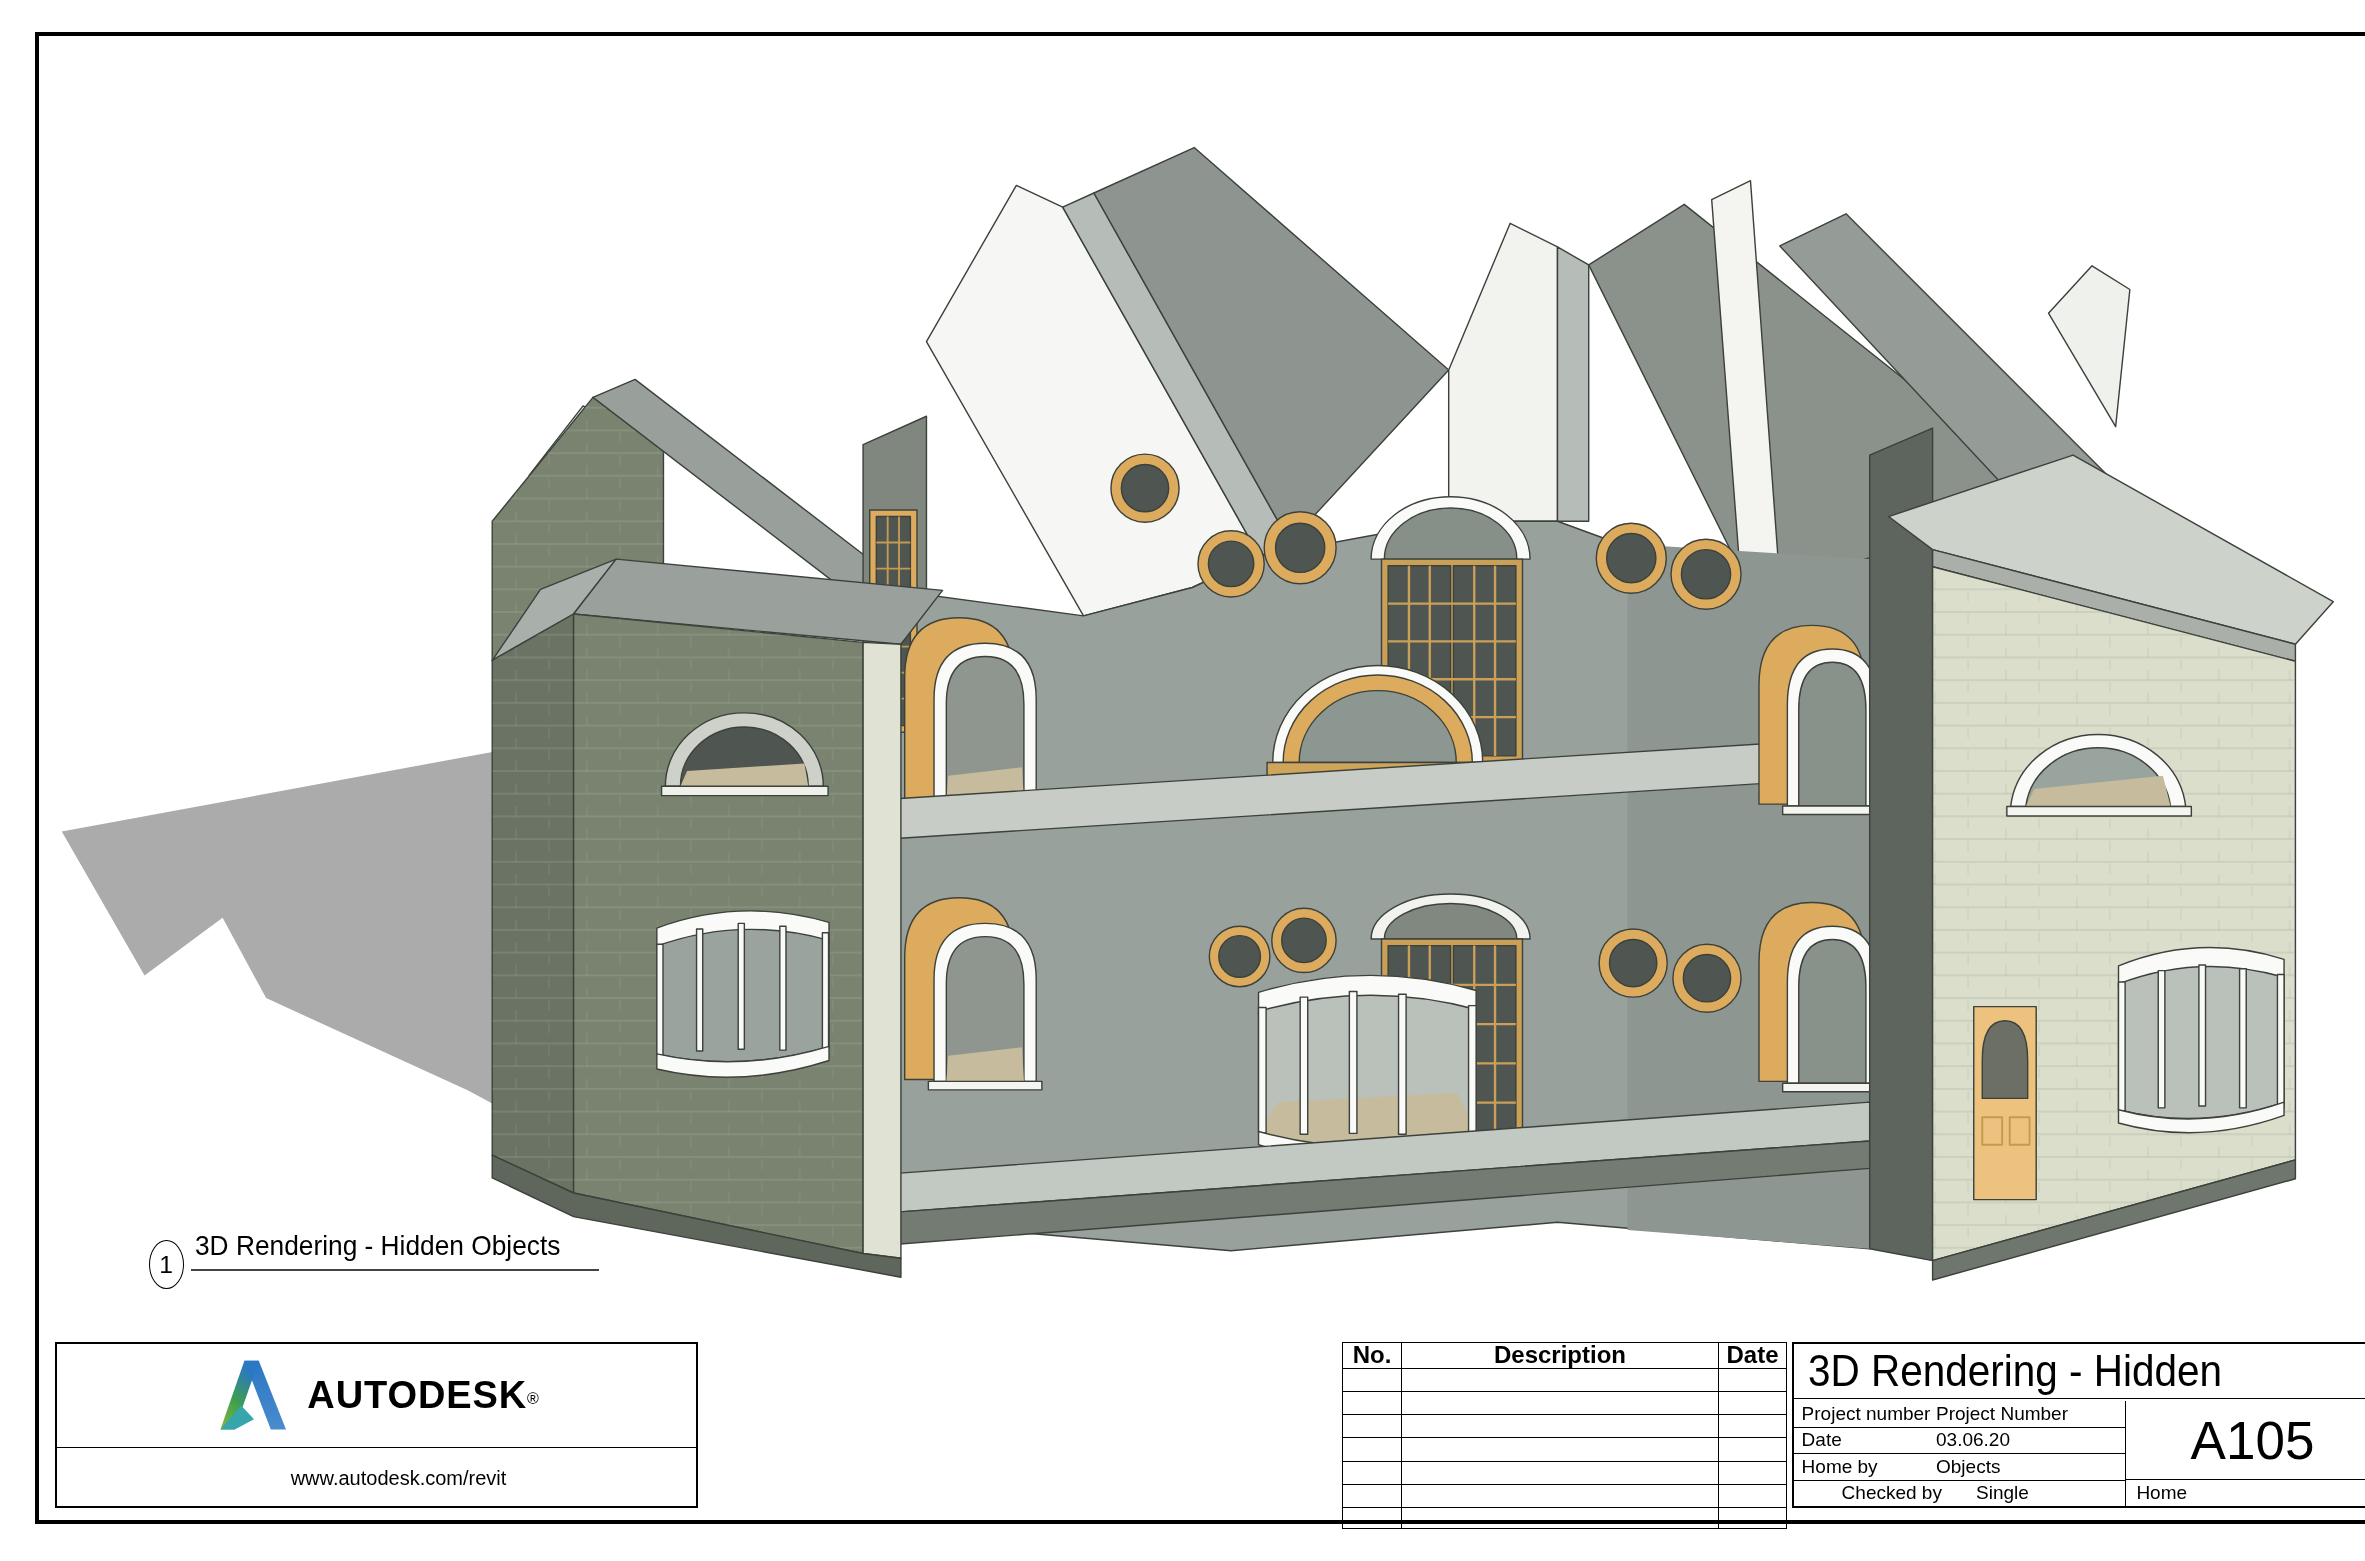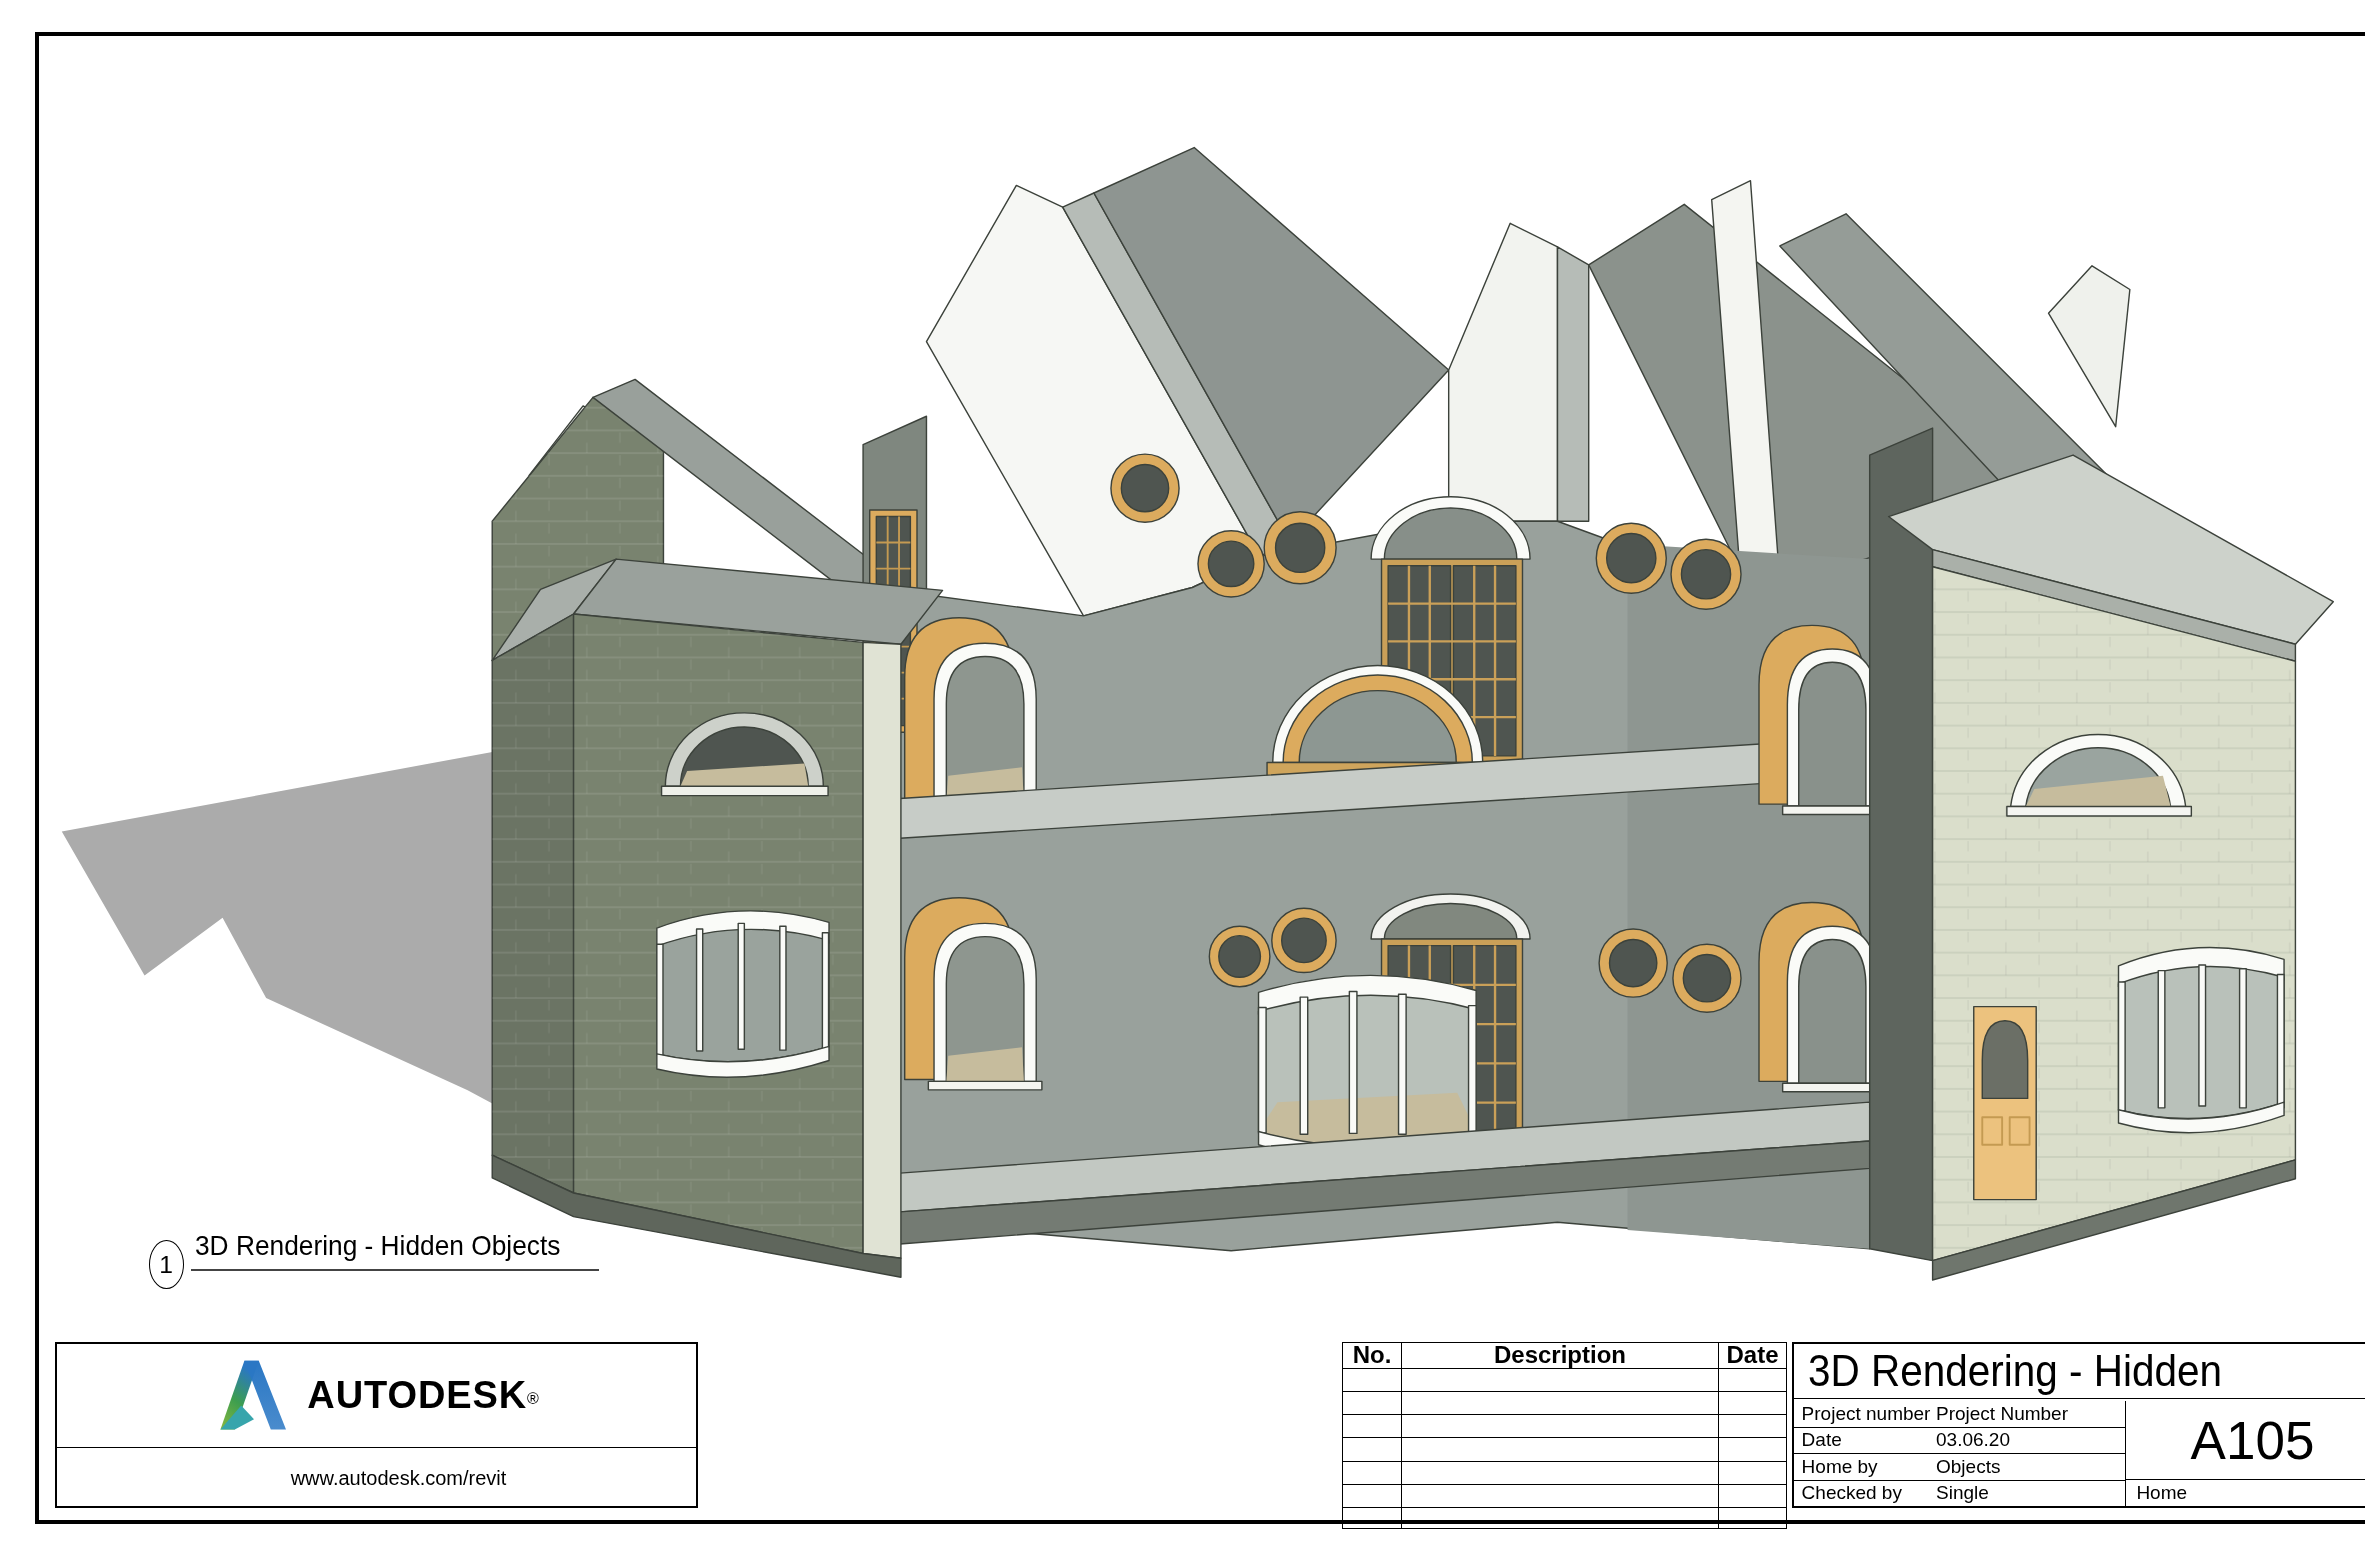--- a/index.html
+++ b/index.html
@@ -51,21 +51,21 @@
   .rev-ext .col-no,.rev-ext .col-desc{border-right:1.4px solid #000;}
 
   .tb-info{left:1792px;top:1342px;width:589px;height:166px;}
   .info-title{position:absolute;left:0;top:0;right:0;height:55px;border-bottom:1.9px solid #000;
               display:flex;align-items:center;padding-left:14px;font-size:44px;
               white-space:nowrap;box-sizing:border-box;}
   .info-title span{transform:scaleX(.92);transform-origin:left;display:inline-block;}
   .info-fields{position:absolute;left:0;top:57px;width:331px;bottom:0;display:flex;
                flex-direction:column;}
   .info-row{flex:1;display:flex;align-items:center;border-bottom:1.4px solid #000;font-size:19px;}
-  .info-row:last-child{border-bottom:none;}
+  .info-row:last-child{border-bottom:none;padding-left:40px;}
   .info-row .lbl{width:142px;padding-left:7.6px;box-sizing:border-box;}
   .info-row .val{flex:1;}
   .cell-sheetno{position:absolute;left:331px;top:57px;right:0;height:79px;
                 border-left:1.4px solid #000;border-bottom:1.4px solid #000;box-sizing:border-box;
                 display:flex;align-items:center;justify-content:center;font-size:53px;}
   .cell-scale{position:absolute;left:331px;top:136px;right:0;bottom:0;
               border-left:1.4px solid #000;box-sizing:border-box;display:flex;align-items:center;
               padding-left:10.4px;font-size:19px;}
 
   

